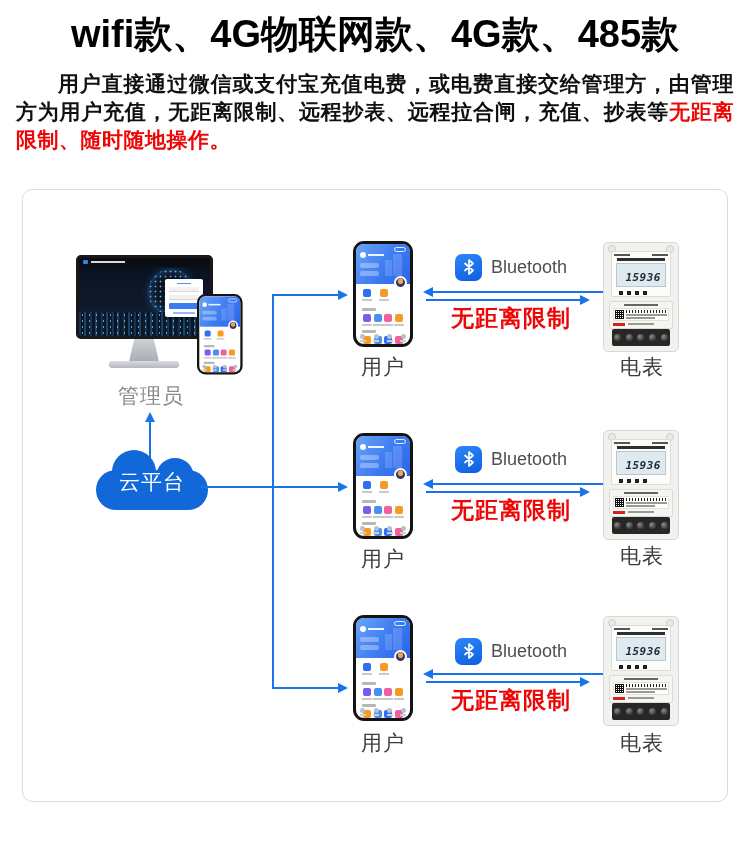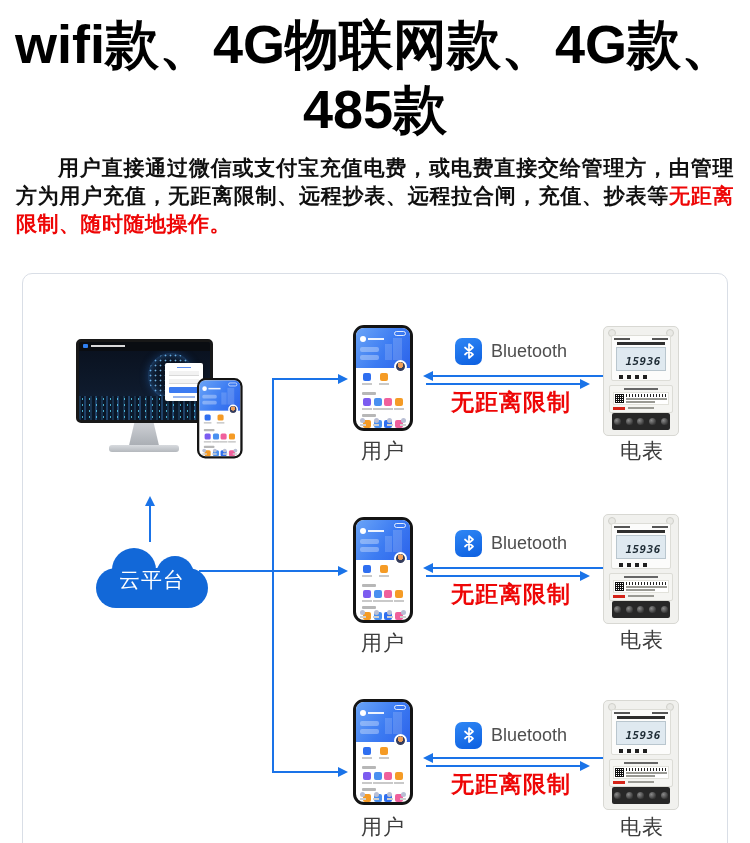--- a/index.html
+++ b/index.html
@@ -5,21 +5,21 @@
   * { box-sizing: border-box; margin: 0; padding: 0; }
   html,body { background:#fff; }
   body {
     width: 750px; height: 843px; margin: 0 auto; position: relative;
     font-family: "Liberation Sans", "DejaVu Sans", sans-serif;
     overflow: hidden;
   }
   
   .page-title {
     margin-top: 12px; text-align: center;
-    font-size: 54px; font-weight: 700; color: #000; letter-spacing: 0px;
+    font-size: 38px; font-weight: 700; color: #000; letter-spacing: 0px;
     line-height: 1.2;
   }
   .intro {
     margin: 12px 16px 0 16px;
     font-size: 21px; font-weight: 700; color: #101010;
     line-height: 28px; text-indent: 2em; letter-spacing: 0.5px;
     text-align: justify;
   }
   .intro .red { color: #ee0606; }
   
@@ -42,21 +42,21 @@
   .arr-r { position: absolute; width: 0; height: 0;
     border-top: 5px solid transparent; border-bottom: 5px solid transparent;
     border-left: 10px solid #1a73e8; }
   .arr-l { position: absolute; width: 0; height: 0;
     border-top: 5px solid transparent; border-bottom: 5px solid transparent;
     border-right: 10px solid #1a73e8; }
   .arr-u { position: absolute; width: 0; height: 0;
     border-left: 5px solid transparent; border-right: 5px solid transparent;
     border-bottom: 10px solid #1a73e8; }
   
-  .cloud { position: absolute; left: 73px; top: 274px; width: 112px; height: 60px; }
+  .cloud { position: absolute; left: 73px; top: 260px; width: 112px; height: 60px; }
   .cloud i { position: absolute; background: #1268d8; display:block; }
   .cloud .c-main { left: 0; bottom: 0; width: 112px; height: 40px; border-radius: 22px; }
   .cloud .c-b1 { left: 16px; top: 0; width: 44px; height: 44px; border-radius: 50%; }
   .cloud .c-b2 { right: 14px; top: 8px; width: 38px; height: 38px; border-radius: 50%; }
   .cloud .c-label {
     position: absolute; left: 0; right: 0; top: 18px; text-align: center;
     color: #fff; font-size: 21px; letter-spacing: 1px;
   }
   
   .bt { position: absolute; display: flex; align-items: center; gap: 9px; }
@@ -282,20 +282,21 @@
             <i></i>
             <b></b>
           </span>
           <span>
             <i></i>
             <b></b>
           </span>
     </div>
   </div>
 </div>
+  <div class="label light" style="left:63px; top:192px; width:130px;">管理员</div>
 
   <i class="arr-u" style="left:122px; top:222px;"></i>
   <i class="v-line" style="left:126px; top:231px; height:37px;"></i>
   <div class="cloud">
     <i class="c-b1"></i>
       <i class="c-b2"></i>
       <i class="c-main"></i>
     <div class="c-label">云平台</div>
   </div>
 

